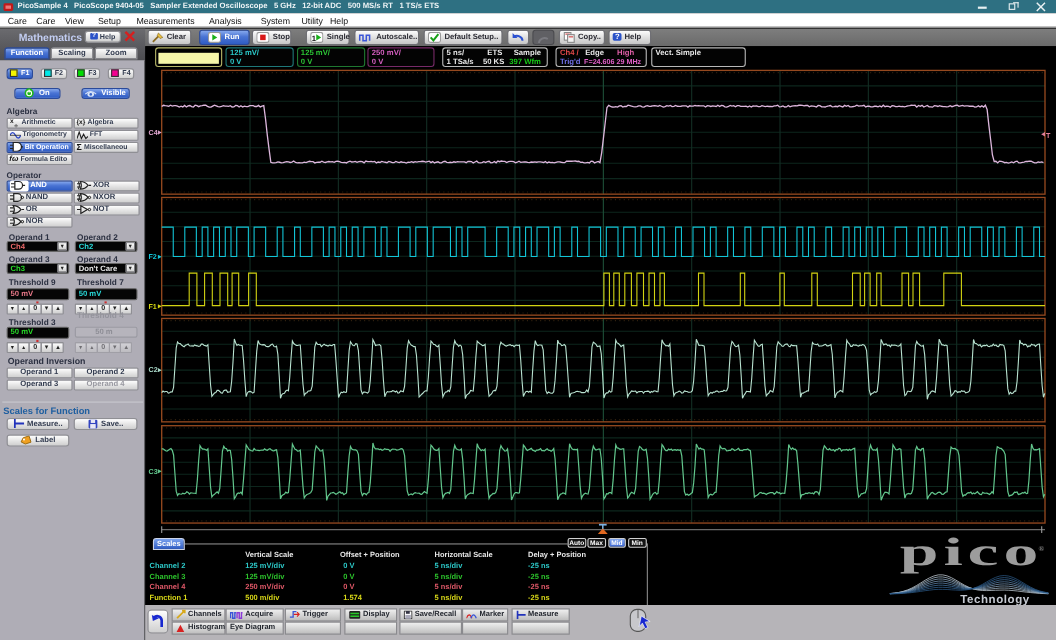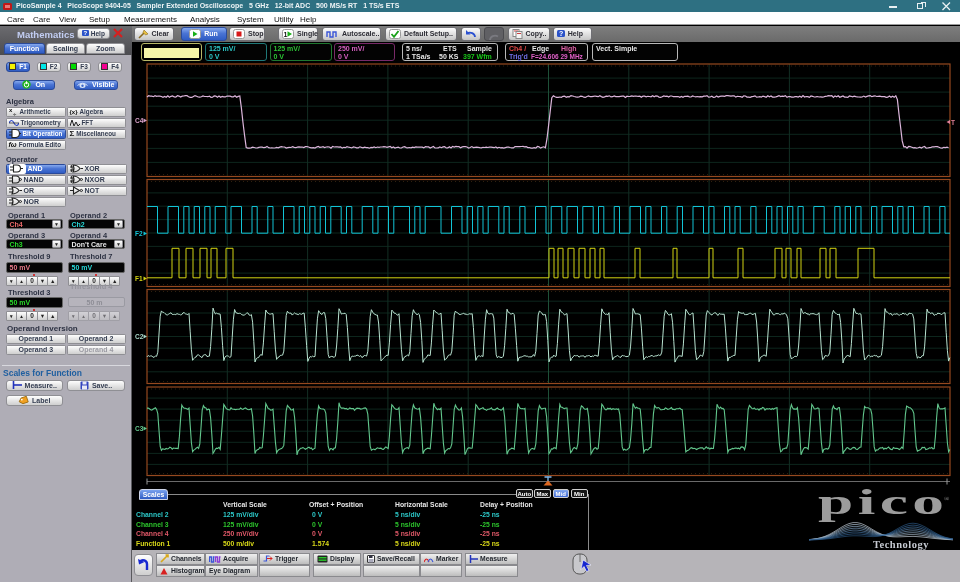--- a/index.html
+++ b/index.html
@@ -483,21 +483,21 @@
     <svg width="152" height="27" style="position:absolute;left:673px;top:474px">
       <polyline points="4,23.6 8,23.2 12,22.6 16,21.6 20,20.3 24,18.6 28,16.4 32,14.0 36,11.5 40,9.3 44,7.6 48,6.6 52,6.6 56,7.5 60,9.2 64,11.4 68,13.8 72,16.1 76,18.0 80,19.4 84,20.4 88,20.8 92,20.9 96,20.8 100,20.6 104,20.5 108,20.4 112,20.6 116,20.9 120,21.3 124,21.8 128,22.3 132,22.7 136,23.1 140,23.4 144,23.6 148,23.8" fill="none" stroke="#c2ccd6" stroke-width="0.7"></polyline>
       <polyline points="4,23.6 8,23.3 12,22.7 16,21.9 20,20.7 24,19.2 28,17.3 32,15.1 36,12.9 40,10.9 44,9.3 48,8.5 52,8.5 56,9.3 60,10.8 64,12.7 68,14.8 72,16.7 76,18.3 80,19.3 84,19.9 88,20.0 92,19.8 96,19.4 100,19.0 104,18.6 108,18.6 112,18.7 116,19.2 120,19.8 124,20.5 128,21.3 132,22.0 136,22.6 140,23.1 144,23.4 148,23.7" fill="none" stroke="#a8bccd" stroke-width="0.7"></polyline>
       <polyline points="4,23.7 8,23.4 12,22.9 16,22.2 20,21.1 24,19.8 28,18.1 32,16.2 36,14.3 40,12.5 44,11.1 48,10.4 52,10.4 56,11.1 60,12.3 64,14.0 68,15.7 72,17.3 76,18.5 80,19.3 84,19.5 88,19.2 92,18.7 96,18.0 100,17.3 104,16.8 108,16.7 112,16.9 116,17.5 120,18.3 124,19.3 128,20.4 132,21.3 136,22.1 140,22.8 144,23.2 148,23.5" fill="none" stroke="#8fa9c2" stroke-width="0.7"></polyline>
       <polyline points="4,23.7 8,23.4 12,23.0 16,22.4 20,21.5 24,20.4 28,18.9 32,17.3 36,15.6 40,14.1 44,12.9 48,12.3 52,12.2 56,12.8 60,13.9 64,15.3 68,16.7 72,17.9 76,18.8 80,19.2 84,19.0 88,18.4 92,17.5 96,16.5 100,15.6 104,15.0 108,14.8 112,15.0 116,15.8 120,16.8 124,18.1 128,19.4 132,20.6 136,21.6 140,22.4 144,23.0 148,23.4" fill="none" stroke="#7697b6" stroke-width="0.7"></polyline>
       <polyline points="4,23.7 8,23.5 12,23.2 16,22.7 20,21.9 24,20.9 28,19.7 32,18.4 36,17.0 40,15.7 44,14.7 48,14.1 52,14.1 56,14.6 60,15.5 64,16.6 68,17.7 72,18.6 76,19.1 80,19.1 84,18.6 88,17.7 92,16.4 96,15.1 100,13.9 104,13.1 108,12.9 112,13.2 116,14.1 120,15.4 124,16.9 128,18.5 132,19.9 136,21.2 140,22.1 144,22.8 148,23.3" fill="none" stroke="#5d84aa" stroke-width="0.7"></polyline>
       <polyline points="4,23.8 8,23.6 12,23.3 16,22.9 20,22.3 24,21.5 28,20.5 32,19.4 36,18.3 40,17.3 44,16.5 48,16.0 52,16.0 56,16.4 60,17.0 64,17.9 68,18.6 72,19.2 76,19.3 80,19.0 84,18.1 88,16.9 92,15.3 96,13.7 100,12.3 104,11.3 108,11.0 112,11.3 116,12.4 120,13.9 124,15.7 128,17.5 132,19.2 136,20.7 140,21.8 144,22.6 148,23.2" fill="none" stroke="#44719e" stroke-width="0.7"></polyline>
       <polyline points="4,23.8 8,23.7 12,23.5 16,23.2 20,22.7 24,22.1 28,21.4 32,20.5 36,19.7 40,18.9 44,18.3 48,17.9 52,17.9 56,18.1 60,18.6 64,19.1 68,19.6 72,19.8 76,19.6 80,18.9 84,17.7 88,16.1 92,14.2 96,12.2 100,10.6 104,9.5 108,9.1 112,9.5 116,10.7 120,12.4 124,14.4 128,16.6 132,18.5 136,20.2 140,21.5 144,22.4 148,23.1" fill="none" stroke="#336190" stroke-width="0.7"></polyline>
       <polyline points="4,23.9 8,23.8 12,23.7 16,23.4 20,23.1 24,22.7 28,22.2 32,21.6 36,21.0 40,20.5 44,20.0 48,19.8 52,19.8 56,19.9 60,20.2 64,20.4 68,20.6 72,20.4 76,19.9 80,18.8 84,17.3 88,15.3 92,13.0 96,10.8 100,8.9 104,7.6 108,7.2 112,7.7 116,9.0 120,10.9 124,13.2 128,15.6 132,17.8 136,19.7 140,21.2 144,22.2 148,23.0" fill="none" stroke="#2a5480" stroke-width="0.7"></polyline>
     </svg>
-    <div class="ab" style="left:741px;top:496.5px;color:#c6cad2;font-family:Liberation Serif, serif;font-weight:bold;font-size:10.5px;letter-spacing:0.5px">Technology</div>
+    <div class="ab" style="left:741px;top:496.5px;color:#c6cad2;font-family:Liberation Sans, sans-serif;font-weight:bold;font-size:10.5px;letter-spacing:0.5px">Technology</div>
   </div>
 <div class="ab" style="left:132px;top:550px;width:828px;height:32px;background:#b6b4b8"></div>
 <div class="btn ab" style="left:134px;top:553.5px;width:19px;height:22px;border-radius:4px">
     <svg width="13" height="14">
       <path d="M10 12V6a4 4 0 0 0-7-2.5" fill="none" stroke="#1828d0" stroke-width="2.4"></path>
       <path d="M1 1l1 5.5L7.5 4z" fill="#1828d0"></path>
     </svg>
   </div>
 <div class="bb" style="left:156px;top:552.5px;width:49px;height:12px">
     <svg width="9" height="9" style="margin-right:2px;flex:none">

